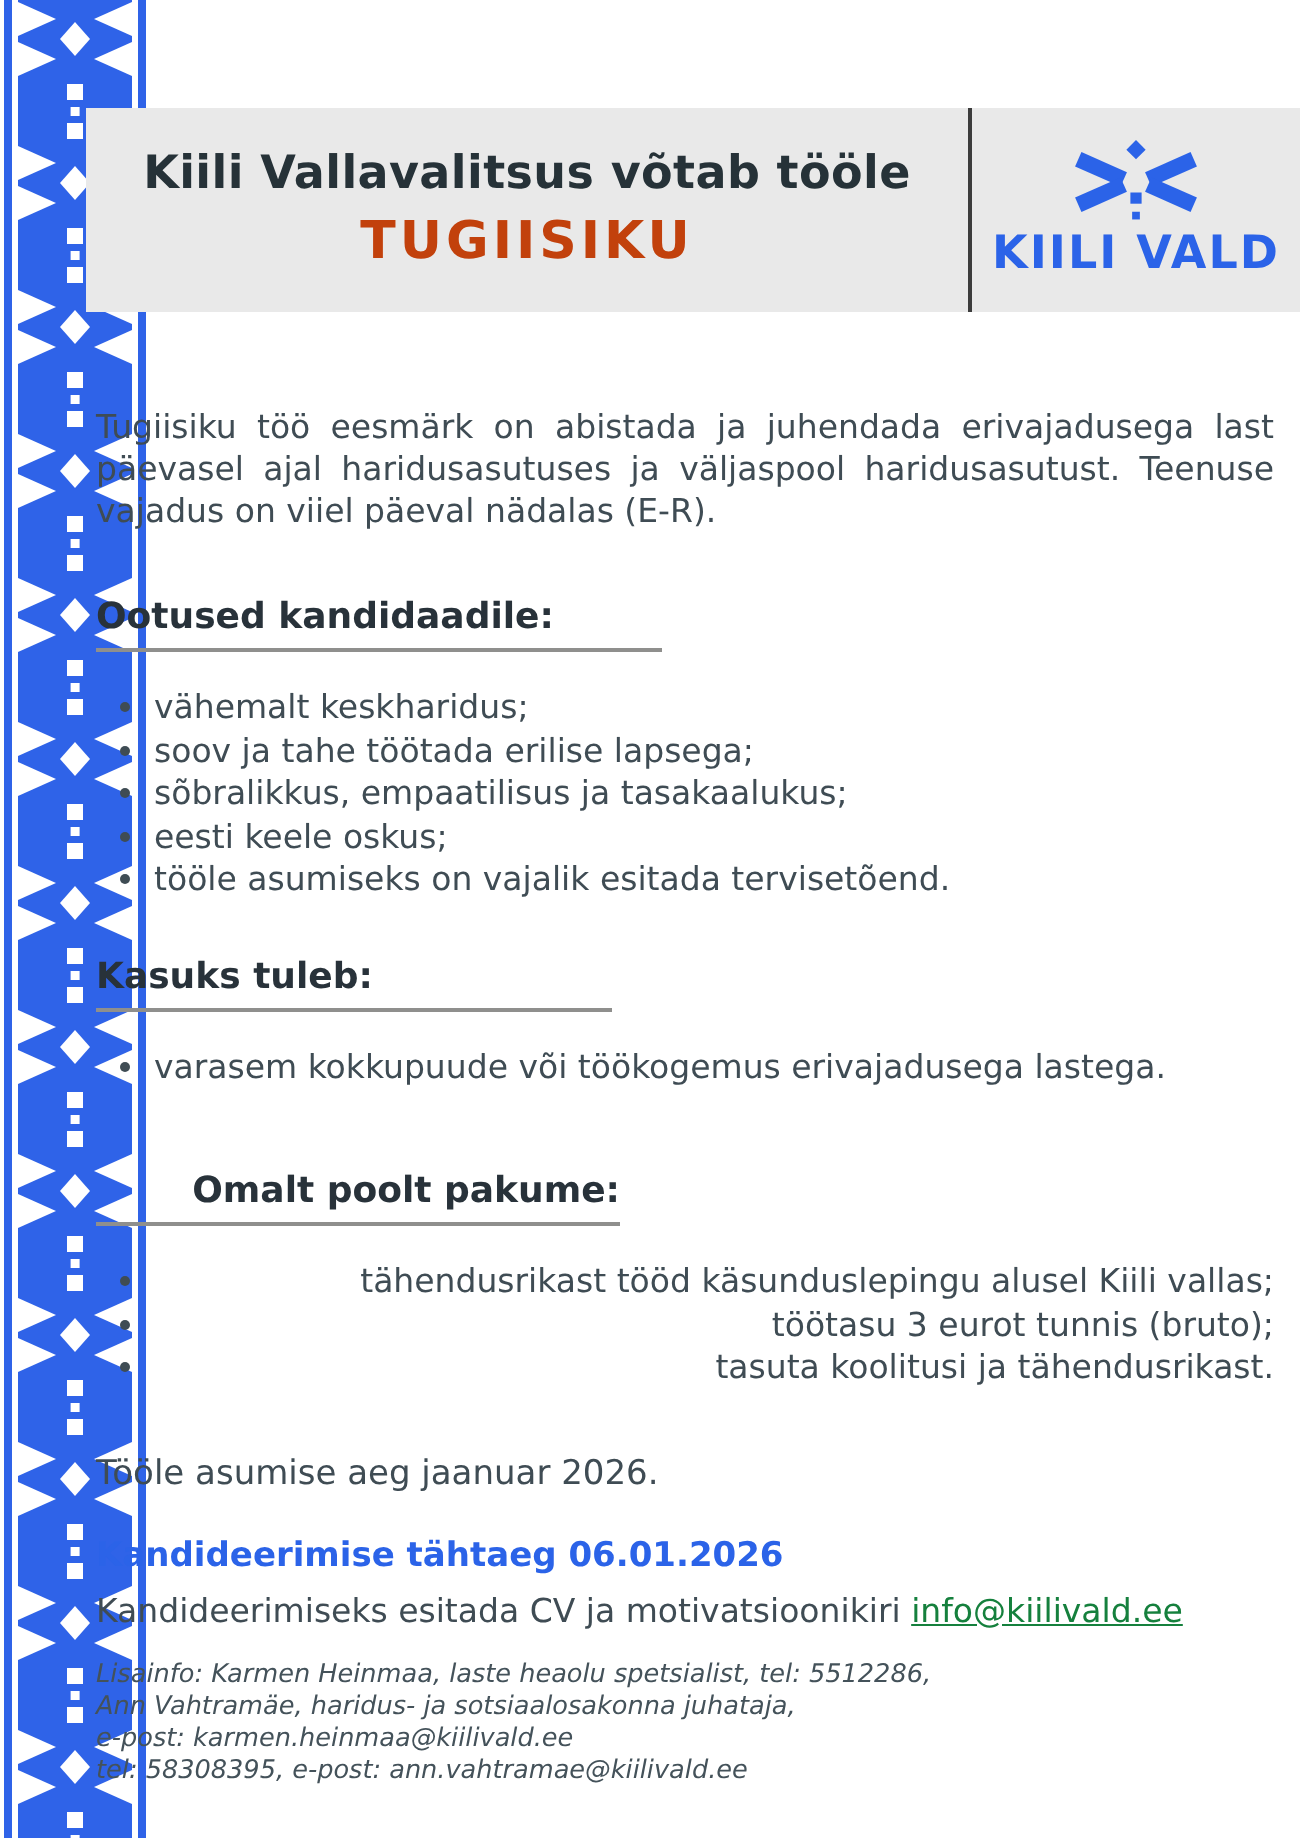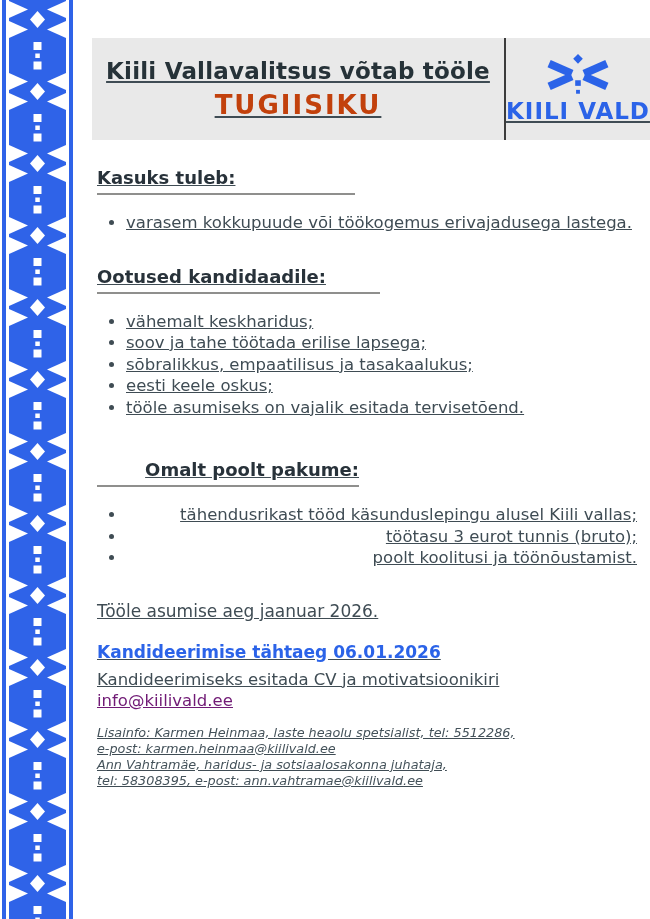--- a/index.html
+++ b/index.html
@@ -2,52 +2,52 @@
 <html><head>
 <meta charset="utf-8">
 <style>
   html,body{margin:0;padding:0;}
   body{
     width:650px;height:919px;position:relative;background:#ffffff;
     font-family:"DejaVu Sans","Liberation Sans",sans-serif;
     color:#3f4c54;overflow:hidden;
   }
   .pattern-border{position:absolute;left:0;top:0;width:75px;height:919px;}
-  .page{margin-left:88px;padding:0 13px 0 9px;position:relative;text-decoration:underline;}
+  .page{margin-left:39px;padding:16px 13px 0 9px;position:relative;}
 
   
   .header-box{
     margin-top:38px;margin-left:-5px;margin-right:-13px;height:102px;
     background:#e9e9e9;display:flex;align-items:stretch;
   }
   .header-left{flex:1;display:flex;flex-direction:column;align-items:center;justify-content:center;}
   .header-title{font-size:23px;font-weight:700;color:#263238;letter-spacing:.2px;line-height:1.15;}
   .header-position{font-size:26px;font-weight:700;color:#c2410c;letter-spacing:2px;margin-top:5px;}
   .header-divider{width:2px;background:#3c3c3c;}
-  .header-right{width:144px;display:flex;flex-direction:column;align-items:center;justify-content:center;}
+  .header-right{width:164px;display:flex;flex-direction:column;align-items:center;justify-content:center;}
   .logo-icon{width:76px;height:42px;}
   .logo-text{font-size:23px;font-weight:800;color:#2b63e8;letter-spacing:1px;margin-top:2px;}
 
   
   .intro{
     margin:47px 0 0 0;font-size:16.5px;line-height:21px;text-align:justify;
   }
   .section{margin-top:33px;}
   .section.s2{margin-top:28px;}
   .section.s3{margin-top:42px;text-align:right;}
   .section-head{border-bottom:2px solid #8f8f8d;padding-bottom:5px;}
   .section-head h3{margin:0;font-size:18px;line-height:20px;font-weight:700;color:#28323a;}
   .w1{width:283px;} .w2{width:258px;} .w3{width:262px;}
   ul.bullets{margin:17px 0 0 0;padding-left:29px;list-style:disc;}
   ul.bullets li{font-size:16.5px;line-height:21.5px;}
 
   .start-note{margin-top:32px;font-size:17px;line-height:21px;}
   .deadline{margin-top:20px;font-size:17px;line-height:21px;font-weight:700;color:#2b63e8;}
   .apply-line{margin-top:6px;font-size:16.5px;line-height:21px;}
-  .email-link{color:#701a75;text-decoration:underline;cursor:pointer;}
+  .email-link{color:#15803d;text-decoration:underline;cursor:pointer;}
 
   .footer{margin-top:14px;font-style:italic;font-size:12.8px;line-height:16.2px;color:#44525a;}
   .footer div{white-space:nowrap;}
 </style>
 </head>
 <body>
 
 <div class="pattern-border">
   <svg width="75" height="919" xmlns="http://www.w3.org/2000/svg">
     <defs>
@@ -91,60 +91,61 @@
         <g fill="#2b63e8">
           <polygon points="38,0 43.5,5.5 38,11 32.5,5.5"></polygon>
           <rect x="34.8" y="30" width="6.4" height="6.4"></rect>
           <rect x="35.8" y="41" width="4.4" height="4.4"></rect>
         </g>
       </svg>
       <div class="logo-text">KIILI VALD</div>
     </div>
   </div>
 
-
-  <div class="section s2">
-    <div class="section-head w2">
-      <h3>Kasuks tuleb:</h3>
-    </div>
-    <ul class="bullets">
-        <li>varasem kokkupuude või töökogemus erivajadusega lastega.</li>
-      </ul>
-  </div>
+  <p class="intro">Tugiisiku töö eesmärk on abistada ja juhendada erivajadusega last päevasel ajal haridusasutuses ja väljaspool haridusasutust. Teenuse vajadus on viiel päeval nädalas (E-R).</p>
 
   <div class="section s1">
     <div class="section-head w1">
       <h3>Ootused kandidaadile:</h3>
     </div>
     <ul class="bullets">
         <li>vähemalt keskharidus;</li>
         <li>soov ja tahe töötada erilise lapsega;</li>
         <li>sõbralikkus, empaatilisus ja tasakaalukus;</li>
         <li>eesti keele oskus;</li>
         <li>tööle asumiseks on vajalik esitada tervisetõend.</li>
       </ul>
   </div>
 
+  <div class="section s2">
+    <div class="section-head w2">
+      <h3>Kasuks tuleb:</h3>
+    </div>
+    <ul class="bullets">
+        <li>varasem kokkupuude või töökogemus erivajadusega lastega.</li>
+      </ul>
+  </div>
+
   <div class="section s3">
     <div class="section-head w3">
       <h3>Omalt poolt pakume:</h3>
     </div>
     <ul class="bullets">
         <li>tähendusrikast tööd käsunduslepingu alusel Kiili vallas;</li>
         <li>töötasu 3 eurot tunnis (bruto);</li>
-        <li>poolt koolitusi ja töönõustamist.</li>
+        <li>tasuta koolitusi ja tähendusrikast.</li>
       </ul>
   </div>
 
   <div class="start-note">Tööle asumise aeg jaanuar 2026.</div>
 
   <div class="deadline">Kandideerimise tähtaeg 06.01.2026</div>
 
   <div class="apply-line"><span>Kandideerimiseks esitada CV ja motivatsioonikiri </span><span class="email-link">info@kiilivald.ee</span></div>
 
   <div class="footer">
       <div>Lisainfo: Karmen Heinmaa, laste heaolu spetsialist, tel: 5512286,</div>
+      <div>Ann Vahtramäe, haridus- ja sotsiaalosakonna juhataja,</div>
       <div>e-post: karmen.heinmaa@kiilivald.ee</div>
-      <div>Ann Vahtramäe, haridus- ja sotsiaalosakonna juhataja,</div>
       <div>tel: 58308395, e-post: ann.vahtramae@kiilivald.ee</div>
     </div>
 
 </div>
 
 </body></html>

